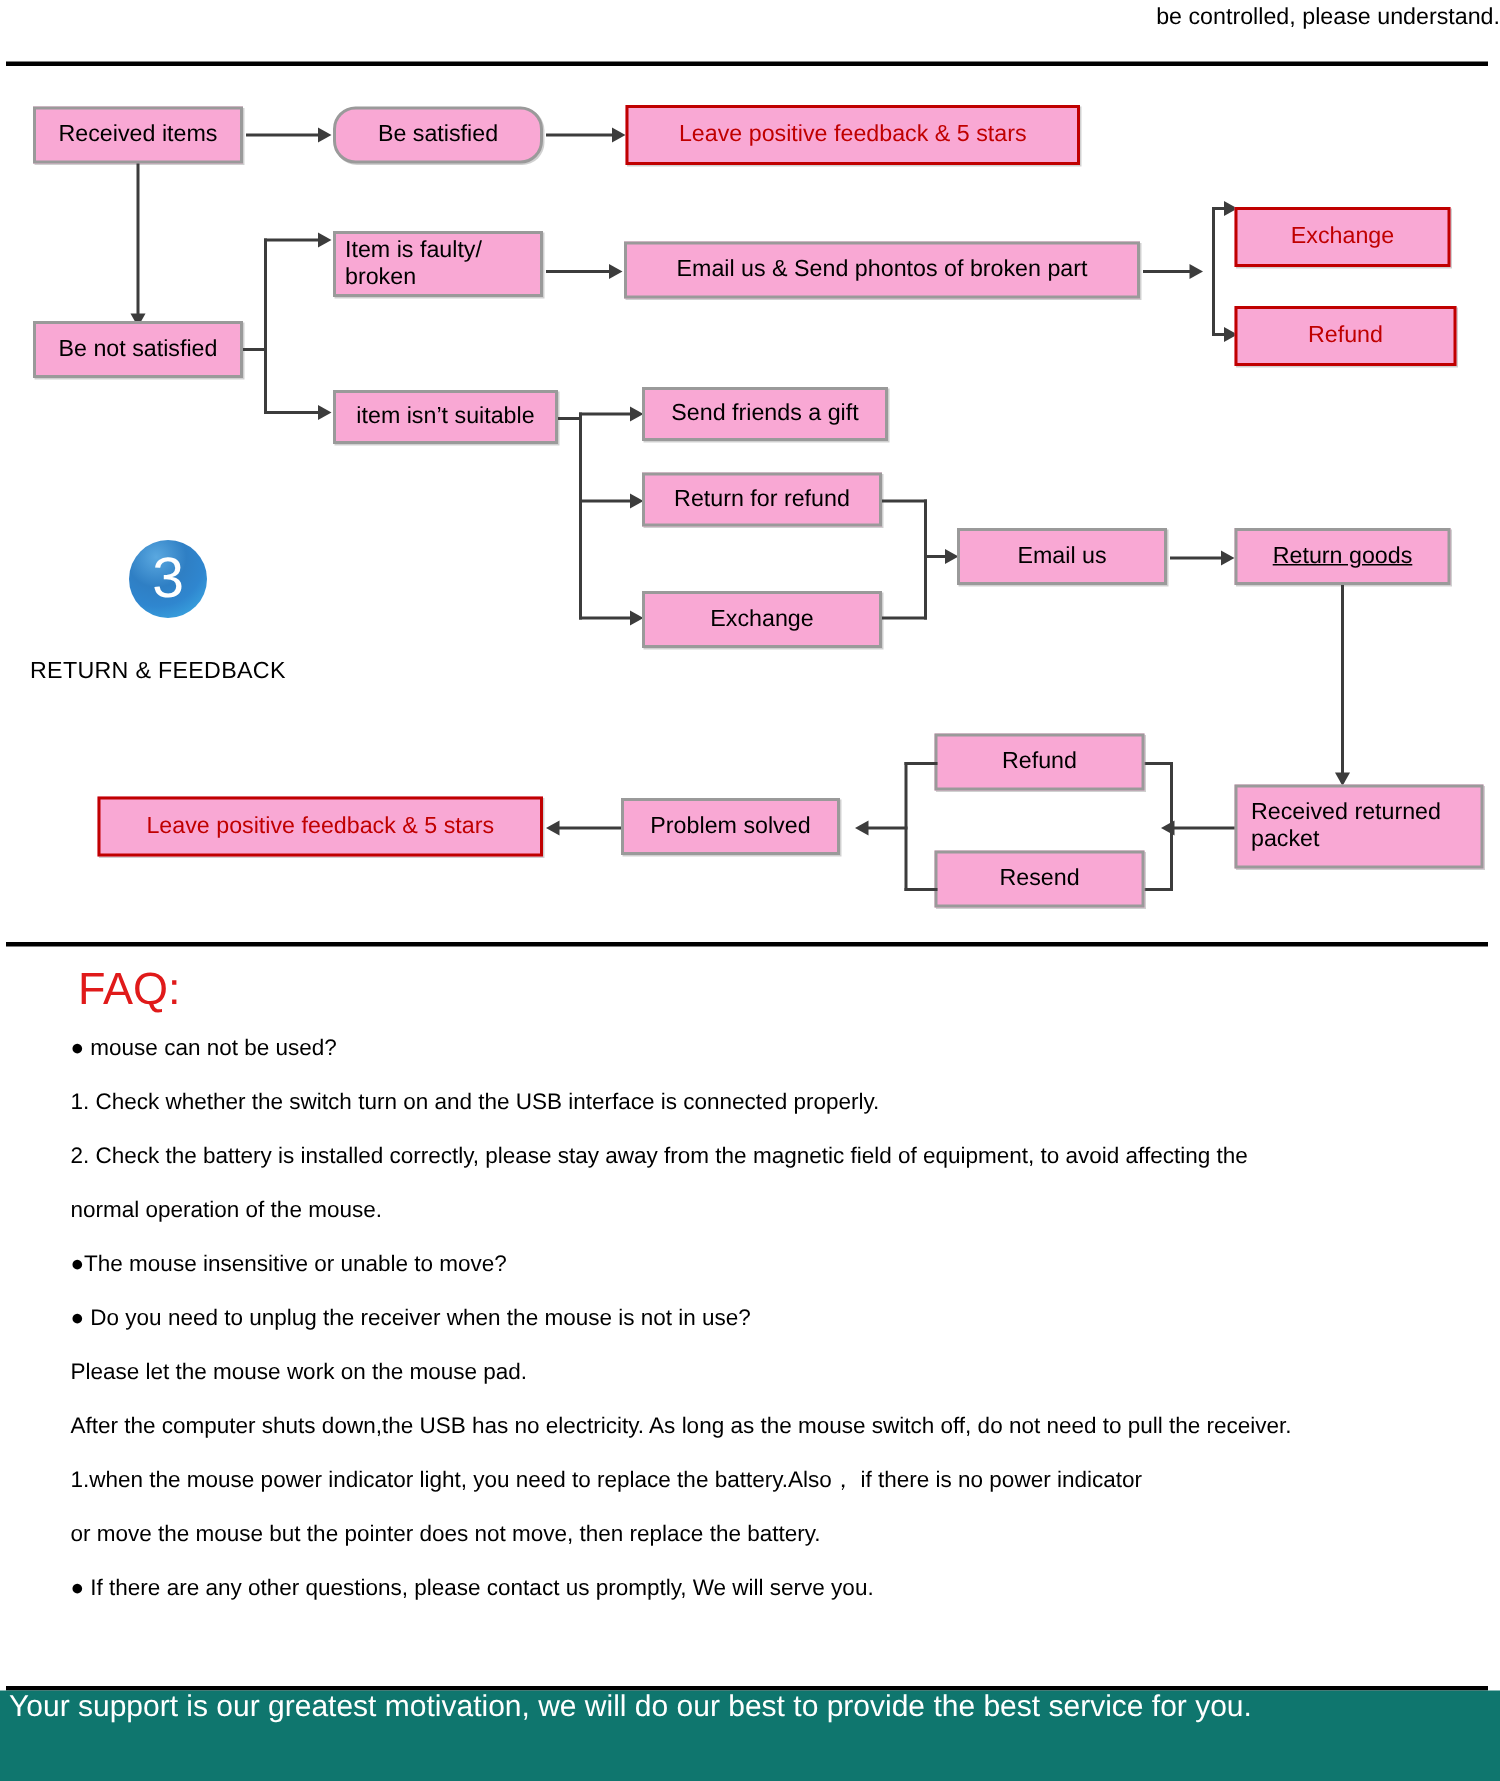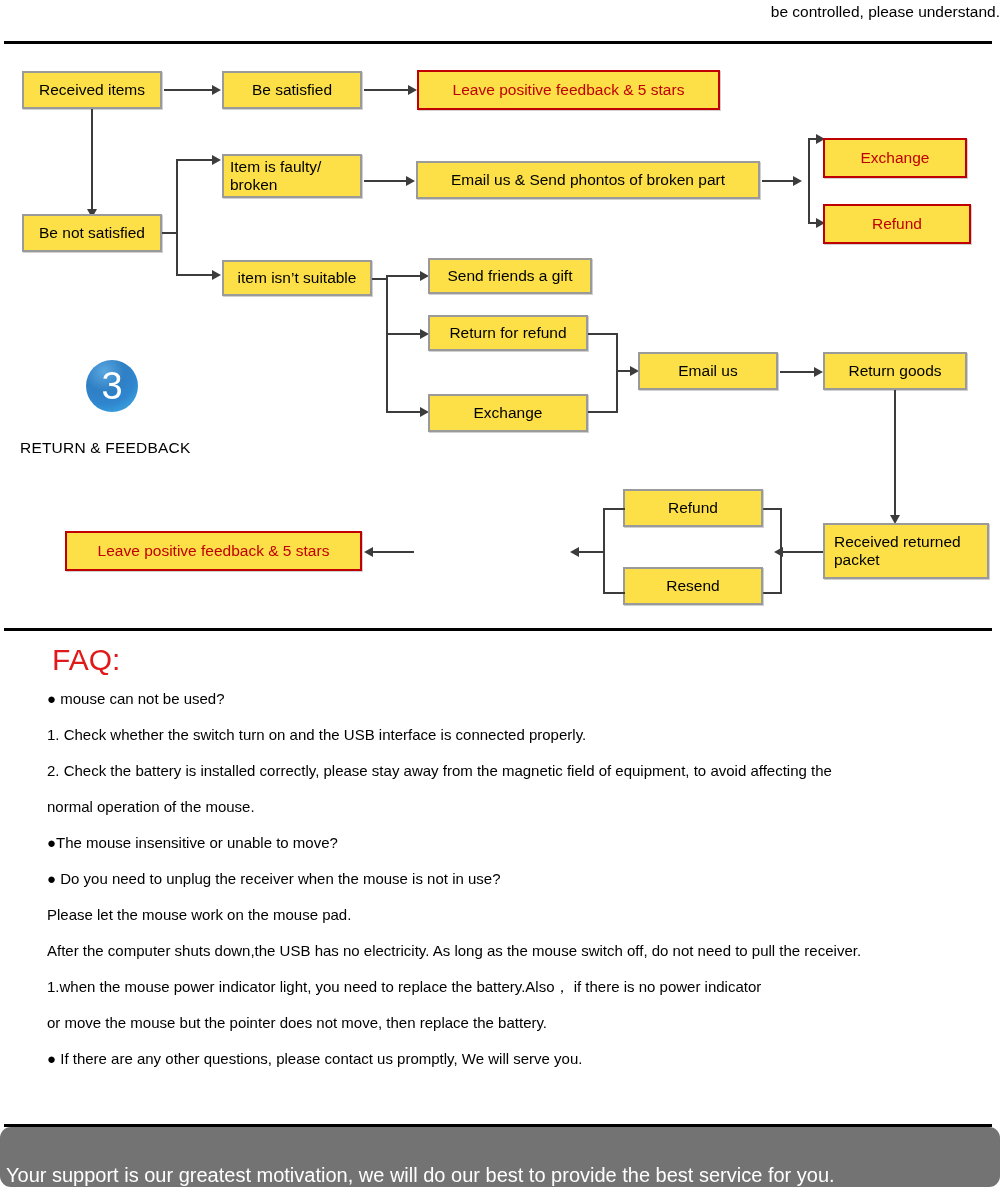--- a/index.html
+++ b/index.html
@@ -30,21 +30,21 @@
   .hr.mid    { top: 628px; }
   .hr.bottom { top: 1124px; height: 3px; }
 
   
   .flow { position: absolute; left: 0; top: 42px; width: 1000px; height: 586px; }
 
   .node {
     position: absolute;
     box-sizing: border-box;
     border: 2px solid #9a9a9a;
-    background: #fde047;
+    background: #f9a8d4;
     font-size: 15.5px;
     line-height: 18px;
     color: #000;
     display: flex;
     align-items: center;
     justify-content: center;
     text-align: center;
     padding: 2px 6px;
     box-shadow: 1px 1px 0 rgba(120,120,120,0.35);
   }
@@ -99,48 +99,47 @@
   }
   .faq-list { margin: 0; padding: 0; list-style: none; }
   .faq-list li {
     font-size: 15px; line-height: 36px;
     padding-left: 9px; white-space: nowrap;
   }
 
   
   .banner {
     position: absolute; left: 0; top: 1127px; width: 1000px; height: 60px;
-    background: #737373;
+    background: #0f766e;
     color: #ffffff;
-    display: flex; align-items: flex-end;
+    display: flex; align-items: flex-start;
     font-size: 20px;
     padding-left: 6px;
     box-sizing: border-box;
-    border-radius: 11px;
   }
 </style>
 </head>
 <body>
 
 <div class="page">
 
   <div class="top-line">be controlled, please understand.</div>
 
   <div class="hr top"></div>
   <div class="hr mid"></div>
   <div class="hr bottom"></div>
 
   <div class="flow">
 
     <div class="node" style="left:22px; top:29px; width:140px; height:38px;">Received items</div>
 
     <div class="ln lh" style="left:164px; top:47px; width:50px;"></div>
     <div class="arrow right" style="left:212px; top:43px;"></div>
 
-    <div class="node" style="left:222px; top:29px; width:140px; height:38px;">Be satisfied</div>
+    <div class="node" style="left:222px; top:29px; width:140px; height:38px;border-radius:15px;">Be satisfied</div>
 
     <div class="ln lh" style="left:364px; top:47px; width:46px;"></div>
     <div class="arrow right" style="left:408px; top:43px;"></div>
 
     <div class="node red" style="left:417px; top:28px; width:303px; height:40px;">Leave positive feedback &amp; 5 stars</div>
 
     <div class="ln lv" style="left:91px; top:67px; height:102px;"></div>
     <div class="arrow down" style="left:87px; top:167px;"></div>
 
     <div class="node" style="left:22px; top:172px; width:140px; height:38px;">Be not satisfied</div>
@@ -194,21 +193,21 @@
     <div class="ln lh" style="left:588px; top:369px; width:30px;"></div>
     <div class="ln lv" style="left:616px; top:291px; height:80px;"></div>
     <div class="ln lh" style="left:616px; top:328px; width:20px;"></div>
     <div class="arrow right" style="left:630px; top:324px;"></div>
 
     <div class="node" style="left:638px; top:310px; width:140px; height:38px;">Email us</div>
 
     <div class="ln lh" style="left:780px; top:329px; width:36px;"></div>
     <div class="arrow right" style="left:814px; top:325px;"></div>
 
-    <div class="node" style="left:823px; top:310px; width:144px; height:38px;">Return goods</div>
+    <div class="node" style="left:823px; top:310px; width:144px; height:38px;text-decoration:underline;">Return goods</div>
 
     <div class="ln lv" style="left:894px; top:348px; height:127px;"></div>
     <div class="arrow down" style="left:890px; top:473px;"></div>
 
     <div class="node left" style="left:823px; top:481px; width:166px; height:56px; padding-left:9px;">
         <span>Received returned packet</span>
       </div>
 
     <div class="ln lh" style="left:782px; top:509px; width:41px;"></div>
     <div class="arrow left" style="left:774px; top:505px;"></div>
@@ -218,20 +217,21 @@
 
     <div class="node" style="left:623px; top:447px; width:140px; height:38px;">Refund</div>
     <div class="node" style="left:623px; top:525px; width:140px; height:38px;">Resend</div>
 
     <div class="ln lh" style="left:603px; top:466px; width:22px;"></div>
     <div class="ln lh" style="left:603px; top:550px; width:22px;"></div>
     <div class="ln lv" style="left:603px; top:466px; height:86px;"></div>
     <div class="ln lh" style="left:578px; top:509px; width:27px;"></div>
     <div class="arrow left" style="left:570px; top:505px;"></div>
 
+    <div class="node" style="left:414px; top:490px; width:146px; height:38px;">Problem solved</div>
 
     <div class="ln lh" style="left:372px; top:509px; width:42px;"></div>
     <div class="arrow left" style="left:364px; top:505px;"></div>
 
     <div class="node red" style="left:65px; top:489px; width:297px; height:40px;">Leave positive feedback &amp; 5 stars</div>
 
     <div class="badge" style="left:86px; top:318px;">3</div>
     <div class="badge-label" style="left:20px; top:397px;">RETURN &amp; FEEDBACK</div>
   </div>
 

